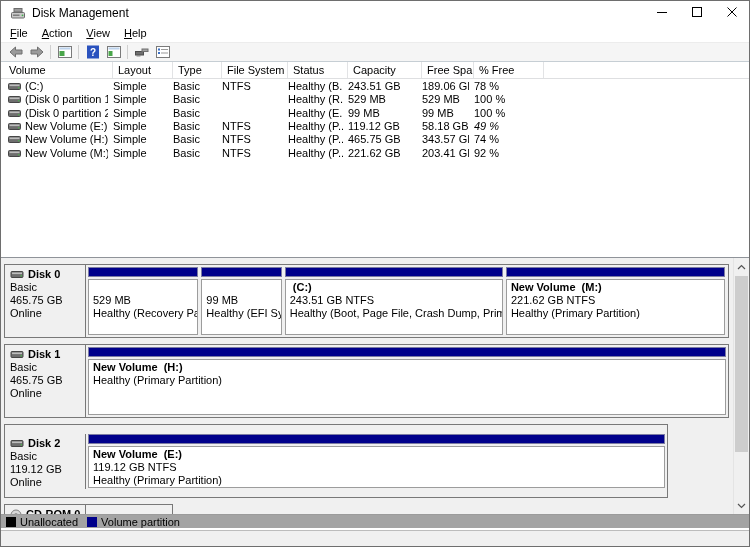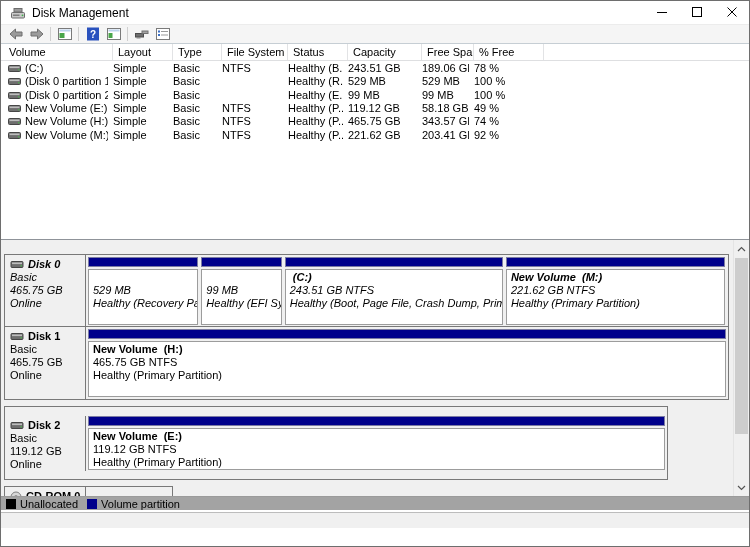--- a/index.html
+++ b/index.html
@@ -95,20 +95,26 @@
         </div>
         <div class="ctrl">
           <span><svg width="16" height="16" viewBox="0 0 16 16">
               <line x1="3.5" y1="3.5" x2="12.5" y2="12.5" stroke="#000" stroke-width="1"></line>
               <line x1="12.5" y1="3.5" x2="3.5" y2="12.5" stroke="#000" stroke-width="1"></line>
             </svg></span>
         </div>
       </div>
   </div>
 
+  <div class="menubar">
+      <div class="menu-item">File</div>
+      <div class="menu-item">Action</div>
+      <div class="menu-item">View</div>
+      <div class="menu-item">Help</div>
+    </div>
 
   <div class="toolbar">
       <div class="tb-btn">
         <span class="tb-ic">
           <svg width="16" height="14" viewBox="0 0 16 14">
             <path d="M7.5 2 L2 7 L7.5 12 L7.5 9 L14 9 L14 5 L7.5 5 Z" fill="#9b9b9b" stroke="#6f6f6f"></path>
           </svg>
         </span>
       </div>
       <div class="tb-btn">
@@ -249,21 +255,21 @@
               </svg>
             </span>
             <span>New Volume (E:)</span>
           </div>
           <div class="lv-cell" style="width: 60px;">Simple</div>
           <div class="lv-cell" style="width: 49px;">Basic</div>
           <div class="lv-cell" style="width: 66px;">NTFS</div>
           <div class="lv-cell" style="width: 60px;">Healthy (P...</div>
           <div class="lv-cell" style="width: 74px;">119.12 GB</div>
           <div class="lv-cell" style="width: 52px;">58.18 GB</div>
-          <div class="lv-cell" style="width: 70px;">49 %</div>
+          <div class="lv-cell" style="width: 70px; font-style: italic;">49 %</div>
         </div>
         <div class="lv-row">
           <div class="lv-cell vol" style="width: 107px;">
             <span style="display: flex;">
               <svg width="13" height="7" viewBox="0 0 13 7">
                 <rect x="0.5" y="0.5" width="12" height="6" rx="1" fill="#6e6e6e" stroke="#464646"></rect>
                 <rect x="1.5" y="1.5" width="10" height="1.6" fill="#bdbdbd"></rect>
                 <circle cx="10.8" cy="4.8" r="0.8" fill="#49b849"></circle>
               </svg>
             </span>
@@ -294,21 +300,21 @@
           <div class="lv-cell" style="width: 60px;">Healthy (P...</div>
           <div class="lv-cell" style="width: 74px;">221.62 GB</div>
           <div class="lv-cell" style="width: 52px;">203.41 GB</div>
           <div class="lv-cell" style="width: 70px;">92 %</div>
         </div>
       </div>
   </div>
 
   <div class="bottompane">
     <div id="disk-rows">
-        <div class="disk-row" style="top: 14px; width: 725px; font-style: italic;">
+        <div class="disk-row" style="top: 6px; width: 725px;">
           <div class="disk-label">
             <div class="disk-name-line">
               <span style="display: flex;">
                 <svg width="14" height="7" viewBox="0 0 13 7">
                   <rect x="0.5" y="0.5" width="12" height="6" rx="1" fill="#6e6e6e" stroke="#464646"></rect>
                   <rect x="1.5" y="1.5" width="10" height="1.6" fill="#bdbdbd"></rect>
                   <circle cx="10.8" cy="4.8" r="0.8" fill="#49b849"></circle>
                 </svg>
               </span>
               <span>Disk 0</span>
@@ -366,21 +372,20 @@
             </div>
             <div class="disk-meta">Basic</div>
             <div class="disk-meta">465.75 GB</div>
             <div class="disk-meta">Online</div>
           </div>
           <div class="part-area">
             <div class="partition" style="flex: 0 0 100%;">
               <div class="part-band" style="background: rgb(0, 0, 139);"></div>
               <div class="part-box">
                 <div class="part-line part-name">New Volume  (H:)</div>
-                <div class="part-line">465.75 GB NTFS</div>
                 <div class="part-line">Healthy (Primary Partition)</div>
               </div>
             </div>
           </div>
         </div>
         <div class="disk-row" style="top: 166px; width: 664px; align-items: center;">
           <div class="disk-label">
             <div class="disk-name-line">
               <span style="display: flex;">
                 <svg width="14" height="7" viewBox="0 0 13 7">

